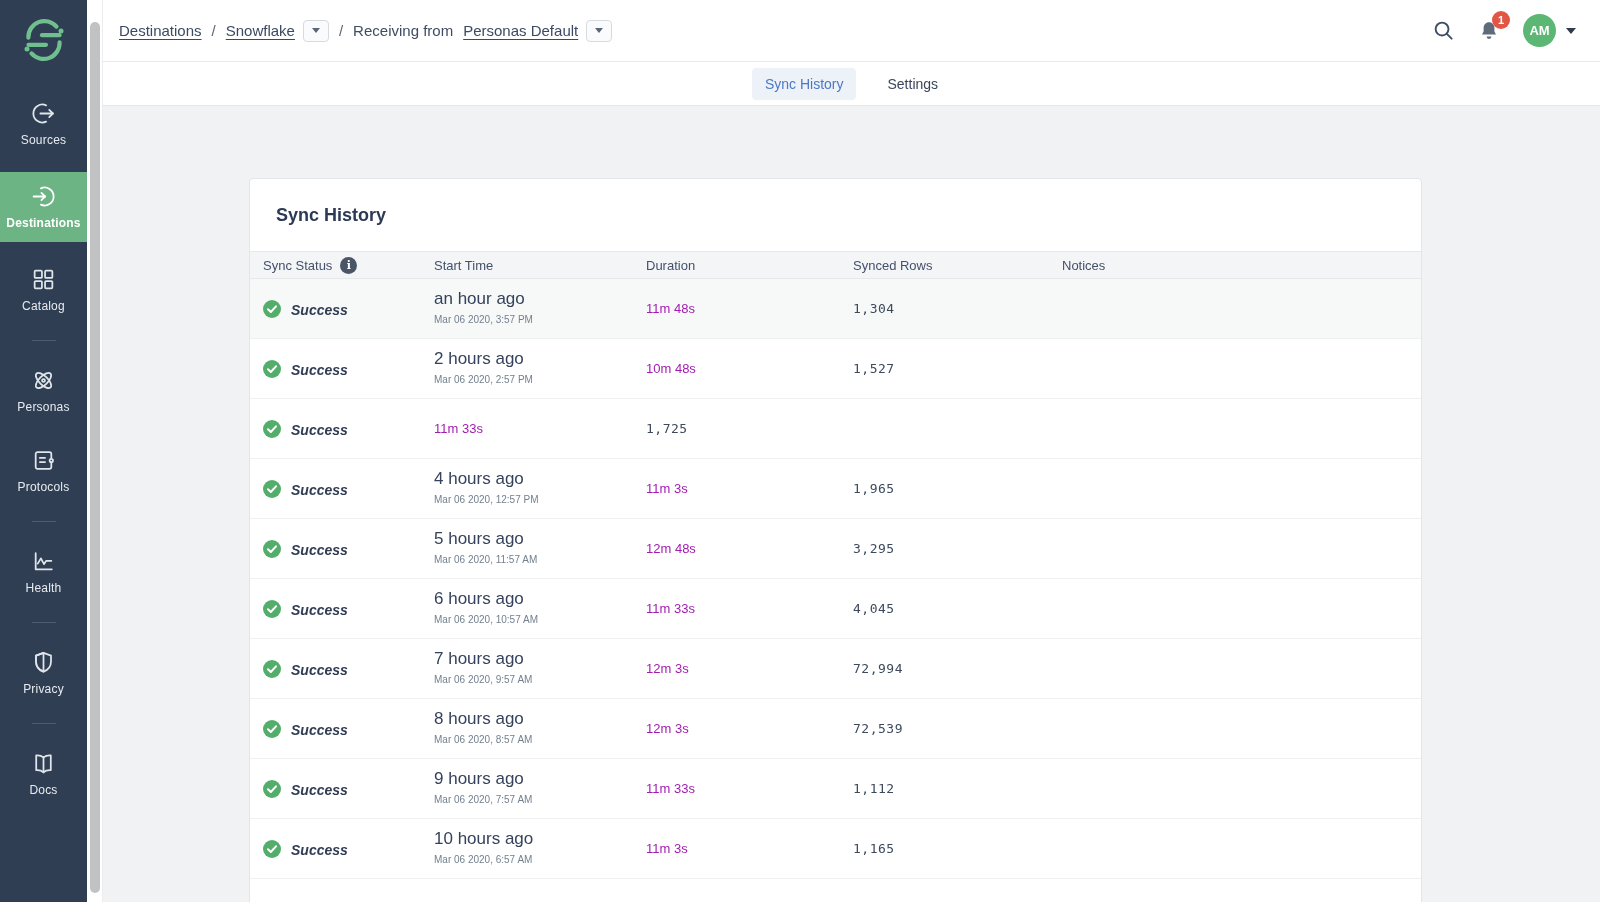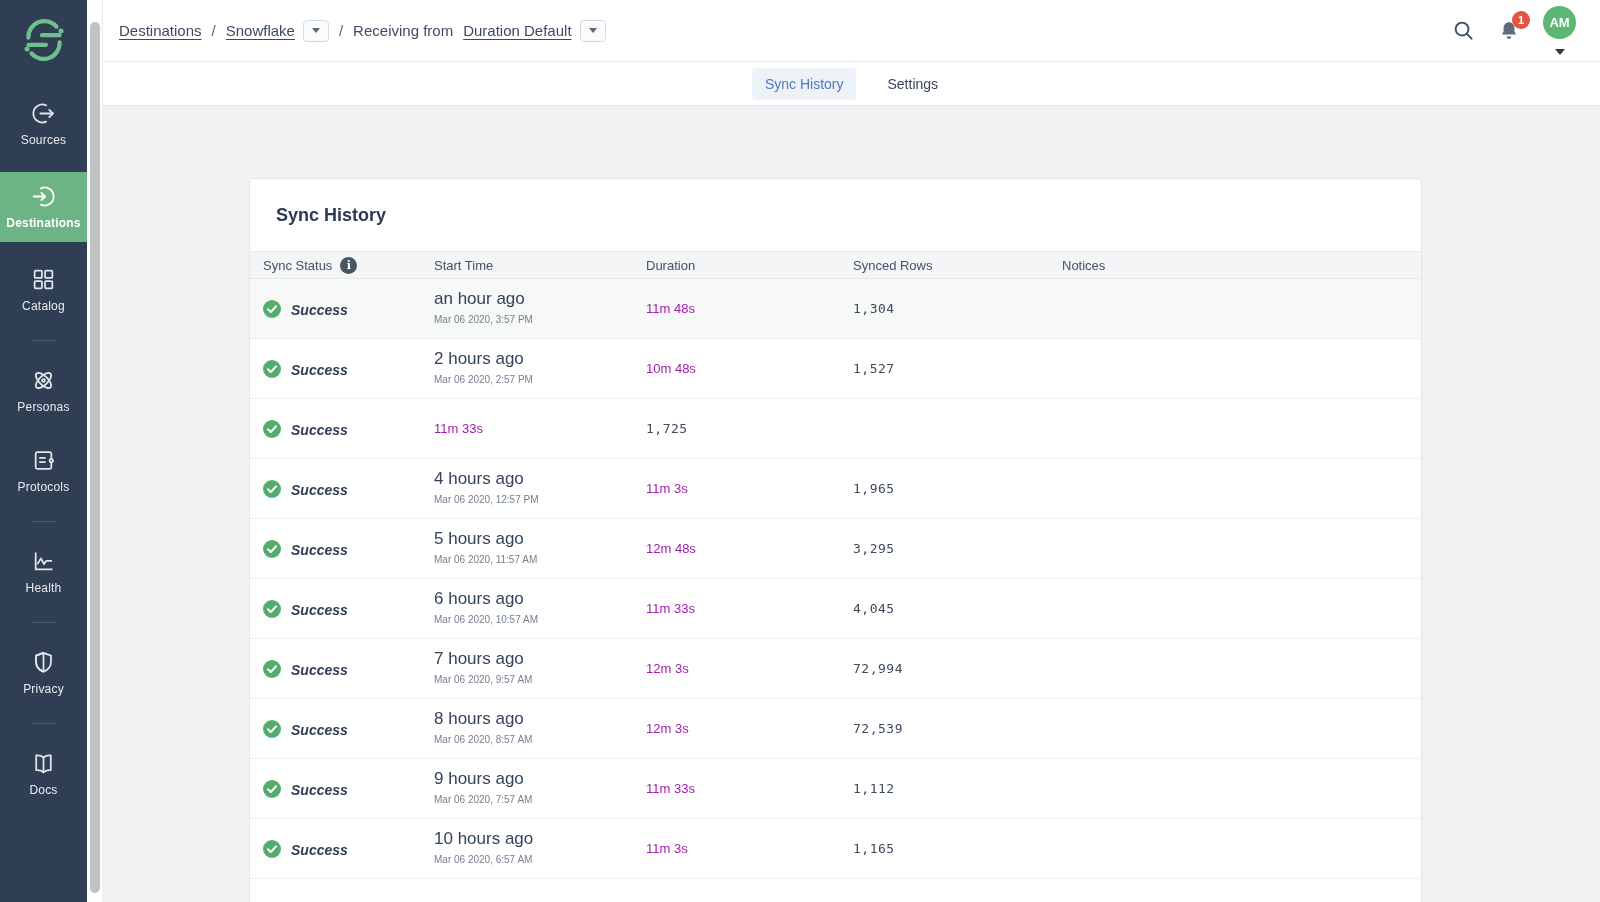--- a/index.html
+++ b/index.html
@@ -42,21 +42,21 @@
   .dd-btn { width:26px; height:22px; border:1px solid #d7dbe1; border-radius:4px; background:#fafbfc;
             display:inline-flex; align-items:center; justify-content:center; cursor:pointer; margin-left:-2px; }
   .caret-down { width:0; height:0; border-left:4px solid transparent; border-right:4px solid transparent;
                 border-top:5px solid #5a6675; }
 
   .topbar-actions { margin-left:auto; display:flex; align-items:center; gap:22px; }
   .icon-btn { position:relative; cursor:pointer; display:flex; align-items:center; }
   .badge { position:absolute; top:-8px; right:-9px; min-width:18px; height:18px; border-radius:9px;
            background:#e25645; color:#ffffff; font-size:11px; font-weight:700;
            display:flex; align-items:center; justify-content:center; padding:0 4px; }
-  .avatar-group { display:flex; align-items:center; gap:10px; cursor:pointer;flex-direction:column; }
+  .avatar-group { display:flex; align-items:center; gap:10px; cursor:pointer; }
   .avatar { width:33px; height:33px; border-radius:50%; background:#5cb674; color:#ffffff;
             font-size:13px; font-weight:700; display:flex; align-items:center; justify-content:center; }
   .caret-dark { width:0; height:0; border-left:5px solid transparent; border-right:5px solid transparent;
                 border-top:6px solid #303c4e; }
 
   .tabbar { height:44px; background:#ffffff; border-bottom:1px solid #e5e7ea;
             display:flex; align-items:center; justify-content:center; gap:18px; }
   .tab { font-size:14px; color:#39465c; padding:8px 13px; border-radius:4px; cursor:pointer; }
   .tab.active { color:#4c78c4; background:#edf1f8; }
 
@@ -194,21 +194,21 @@
     <header class="topbar">
       <div class="breadcrumb">
         <span class="crumb-link">Destinations</span>
         <span class="crumb-sep">/</span>
         <span class="crumb-link">Snowflake</span>
         <span class="dd-btn">
           <span class="caret-down"></span>
         </span>
         <span class="crumb-sep">/</span>
         <span class="crumb-text">Receiving from</span>
-        <span class="crumb-link">Duration Default</span>
+        <span class="crumb-link">Personas Default</span>
         <span class="dd-btn">
           <span class="caret-down"></span>
         </span>
       </div>
 
       <div class="topbar-actions">
         <span class="icon-btn">
           <svg width="23" height="23" viewBox="0 0 24 24">
             <circle cx="10.5" cy="10.5" r="6.7" stroke="#3e4d66" stroke-width="2" fill="none"></circle>
             <path d="M15.5 15.5 L20.5 20.5" stroke="#3e4d66" stroke-width="2" stroke-linecap="round"></path>

